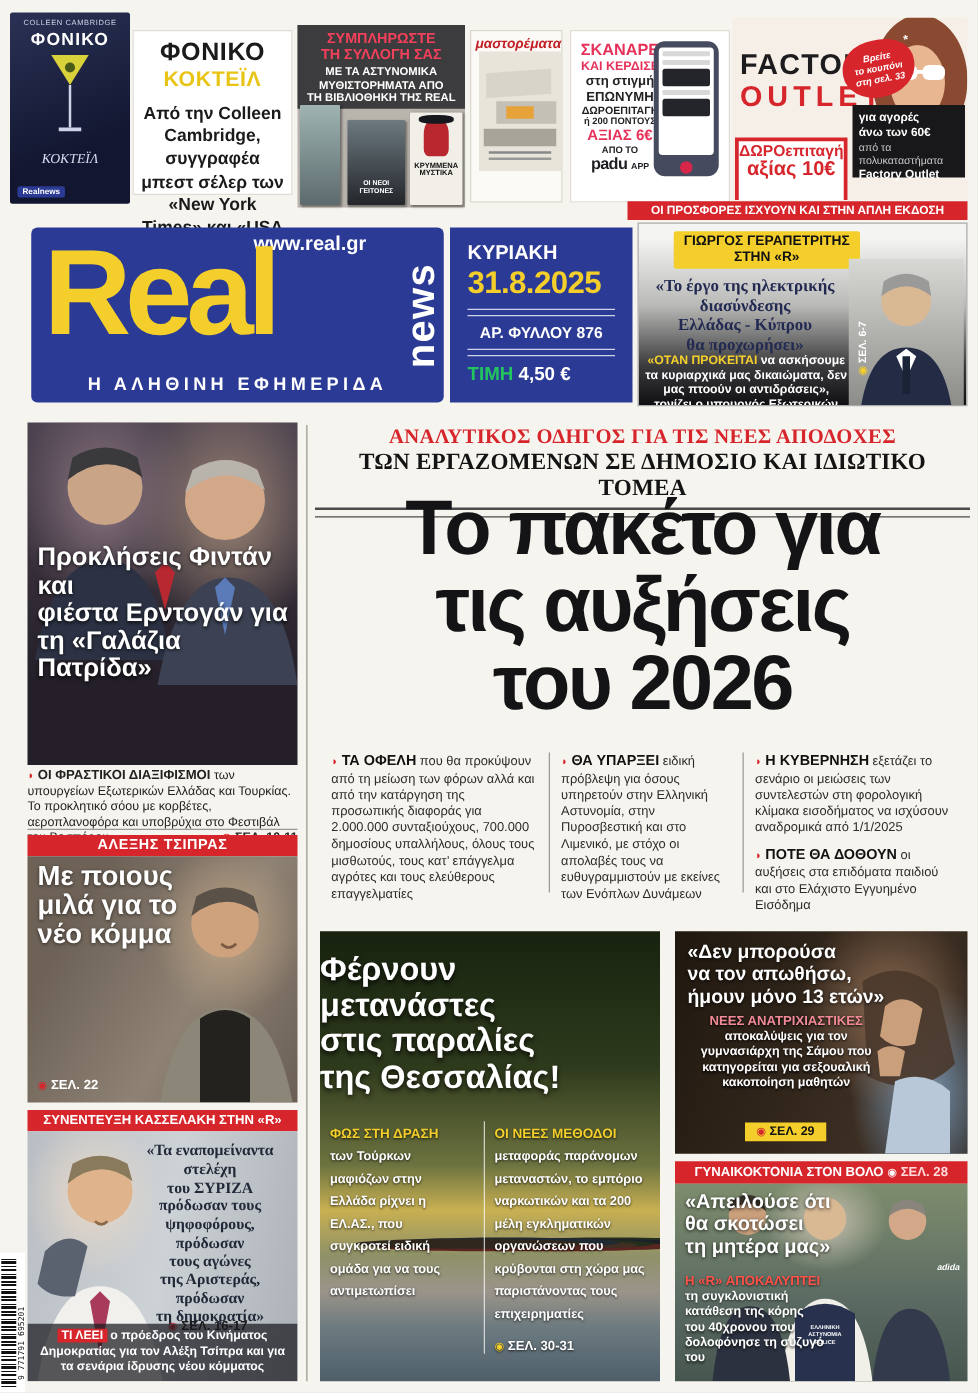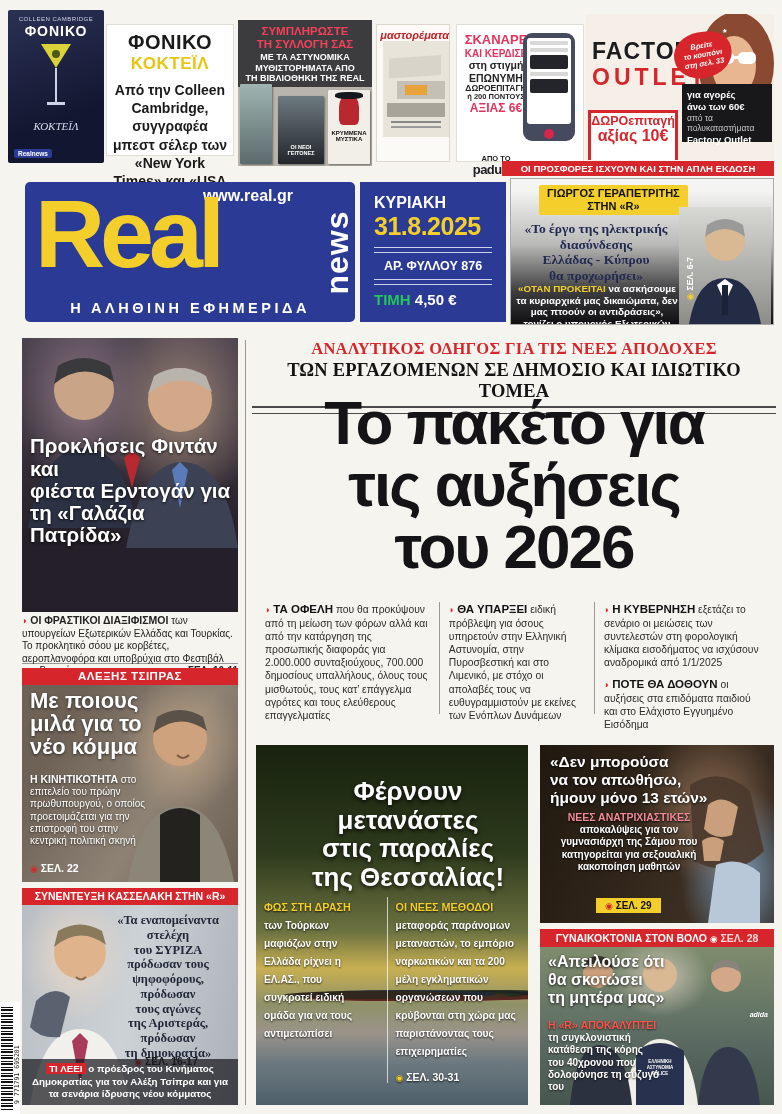--- a/index.html
+++ b/index.html
@@ -43,21 +43,21 @@
   #ad-mastoremata .title{color:#c22027;font-size:11px;font-weight:bold;font-style:italic;}
   #ad-scan{left:456px;top:24px;width:128px;height:138px;background:#fff;border:1px solid #e2ded4;box-sizing:border-box;}
   #ad-scan .txt{position:absolute;left:5px;top:8px;width:68px;text-align:center;line-height:1.15;}
   .mag{color:#e6325a;}
   #ad-scan .l1{font-size:13px;font-weight:bold;}
   #ad-scan .l2{font-size:10px;font-weight:bold;}
   #ad-scan .l3{font-size:10.5px;font-weight:bold;color:#222;}
   #ad-scan .l5{font-size:8.5px;font-weight:bold;color:#222;}
   #ad-scan .l6{font-size:7.5px;font-weight:bold;color:#222;}
   #ad-scan .l7{font-size:12px;font-weight:bold;}
-  #ad-scan .l8{font-size:7.5px;font-weight:bold;color:#222;margin-top:39px;}
+  #ad-scan .l8{font-size:7.5px;font-weight:bold;color:#222;}
   #ad-scan .app{font-size:13px;font-weight:bold;color:#1d1d22;letter-spacing:-.5px;}
   #ad-scan .app small{font-size:7px;letter-spacing:0;}
   .phone{position:absolute;right:8px;top:8px;width:52px;height:108px;background:#454a5e;border-radius:9px;padding:5px 4px;box-sizing:border-box;}
   .phone .screen{background:#fff;height:86px;border-radius:3px;position:relative;overflow:hidden;}
   .phone .bar{height:4px;background:#d8d8d8;margin:3px 3px 0;border-radius:1px;}
   .phone .card{height:14px;background:#23252b;margin:3px 3px 0;border-radius:2px;}
   .phone .dot{position:absolute;left:50%;bottom:2px;width:10px;height:10px;margin-left:-5px;background:#d6264a;border-radius:50%;}
   #ad-factory{left:586px;top:14px;width:188px;height:146px;background:#f6efe7;overflow:hidden;}
   #factory-woman{position:absolute;right:0;top:0;width:86px;height:112px;}
   #ad-factory .f1{position:absolute;left:6px;top:24px;font-size:23px;font-weight:bold;letter-spacing:1px;color:#1c1c1e;}
@@ -158,21 +158,21 @@
   #money-rule{left:256px;top:716px;width:518px;display:flex;align-items:center;}
   #money-rule .line{border-top:3px double #4a4a4a;height:0;}
   #money-rule .la{flex:2.6;}
   #money-rule .lb{flex:1.6;}
   #money-rule .label{font-size:11px;font-weight:bold;padding:0 6px;color:#111;letter-spacing:.5px;}
 
   
   #migrants{left:256px;top:745px;width:272px;height:360px;background:
     linear-gradient(#18220f 0%,#2e3a1c 30%,#6d7340 52%,#c8b052 62%,#8f9168 72%,#9a948a 80%,#6d7a80 88%,#4e5f6a 100%);
     overflow:hidden;}
-  #migrants h2{position:absolute;left:0;top:16px;width:100%;margin:16px;text-align:center;color:#fff;font-size:26px;
+  #migrants h2{position:absolute;left:0;top:16px;width:100%;margin:0;text-align:left;color:#fff;font-size:26px;
     line-height:1.1;text-shadow:0 2px 4px rgba(0,0,0,.8);}
   #migrants .cols{position:absolute;left:8px;bottom:22px;width:256px;display:flex;color:#fff;
     text-shadow:0 1px 2px rgba(0,0,0,.8);}
   #migrants .mc1{width:112px;padding-right:20px;border-right:1px solid rgba(255,255,255,.7);}
   #migrants .mc2{width:136px;padding-left:8px;}
   #migrants .ylead{color:#f4cf2b;font-weight:bold;font-size:10.8px;}
   #migrants .mtxt{font-size:10.2px;font-weight:bold;line-height:1.25;}
   #migrants .ref{font-size:10.5px;font-weight:bold;margin-top:12px;}
   .people-dots{position:absolute;left:30px;top:248px;width:180px;height:4px;
     box-shadow:0 0 0 2px #30281f,14px 2px 0 2px #5a2420,28px -1px 0 2px #1f2a33,42px 1px 0 2px #402e22,
@@ -386,23 +386,20 @@
     <svg width="216" height="197" viewBox="0 0 216 197" style="position:absolute;left:0;top:0">
       <circle cx="158" cy="54" r="27" fill="#cfa27e"></circle>
       <path d="M131 48 q27 -22 54 -2 l-4 -14 q-23 -14 -46 0 z" fill="#5a5248"></path>
       <path d="M106 197 q14 -76 52 -76 q40 0 54 76 z" fill="#8c8678"></path>
       <path d="M138 130 q20 -14 40 0 l0 67 l-40 0 z" fill="#24221e"></path>
       <path d="M155 70 q6 6 12 0" stroke="#7a5a42" stroke-width="2" fill="none"></path>
     </svg>
     <h2 class="pre">Με ποιους
 μιλά για το
 νέο κόμμα</h2>
-    <div class="body">
-      <span class="lead">Η ΚΙΝΗΤΙΚΟΤΗΤΑ</span> <span>στο επιτελείο του πρώην πρωθυπουργού, ο οποίος προετοιμάζεται για την επιστροφή του στην κεντρική πολιτική σκηνή</span>
-    </div>
     <div class="ref">
       <span class="marker">◉</span>
       <span>ΣΕΛ. 22</span></div>
   </div>
 
   <div class="abs red-bar" id="kass-bar">ΣΥΝΕΝΤΕΥΞΗ ΚΑΣΣΕΛΑΚΗ ΣΤΗΝ «R»</div>
   <div class="abs" id="kass-card">
     <svg width="216" height="200" viewBox="0 0 216 200" style="position:absolute;left:0;top:0">
       <circle cx="58" cy="48" r="26" fill="#dfb48c"></circle>
       <path d="M32 42 q26 -22 52 -2 l-4 -14 q-22 -13 -44 0 z" fill="#8a7a5c"></path>

